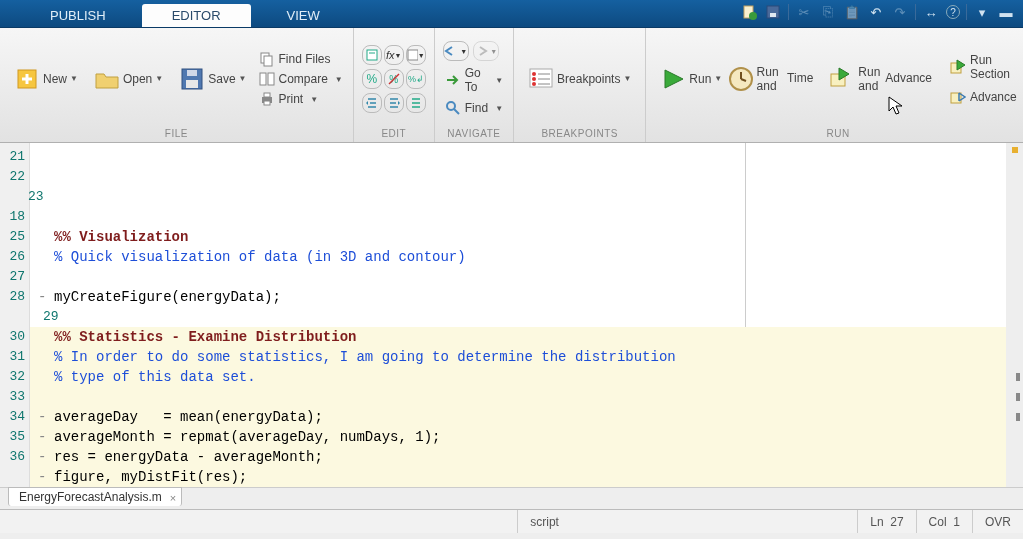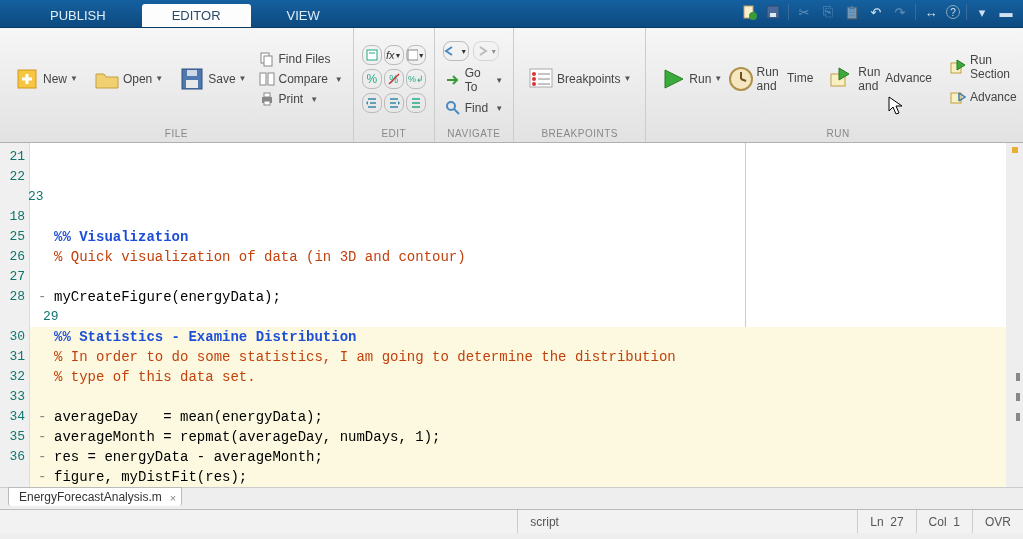--- a/index.html
+++ b/index.html
@@ -31,22 +31,22 @@
   .mini-dd { font-size: 8px; color: #555; margin-left: 3px; }
   .tiny-icon-btn { width: 20px; height: 20px; border: 1px solid #bbb; border-radius: 8px; display: flex; align-items: center; justify-content: center; cursor: pointer; }
   .icon-row { display: flex; gap: 2px; }
 
   
   .editor-area { position: relative; height: 344px; background: #fff; display: flex; }
   .line-gutter { background: #f0f0f0; color: #0f766e; text-align: right; font-family: "Courier New", monospace; font-size: 13px; line-height: 20px; padding: 4px 4px 4px 0; width: 30px; border-right: 1px solid #ddd; }
   .code-pane { flex: 1; font-family: "Courier New", monospace; font-size: 14px; line-height: 20px; padding: 4px 0; position: relative; white-space: pre; overflow: hidden; }
   .code-line { height: 20px; padding-left: 24px; position: relative; }
   .exec-dash { position: absolute; left: 8px; color: #888; }
-  .c-section { color: #1d4ed8; font-weight: 600; }
-  .c-comment { color: #c2410c; }
+  .c-section { color: #7f1d1d; font-weight: 600; }
+  .c-comment { color: #1d4ed8; }
   .c-code { color: #000; }
   .cell-hl { background: #fcf9e0; }
   .cell-divider { position: absolute; left: 715px; top: 0; bottom: 0; border-left: 1px solid #ccc; }
   .scrollbar-v { position: absolute; right: 0; top: 0; bottom: 0; width: 17px; background: #eee; }
   .sb-box { width: 6px; height: 6px; margin: 4px auto; }
   .sb-yellow { background: #e8b030; }
   .sb-thumb { position: absolute; right: 3px; width: 4px; height: 8px; background: #888; }
 
   
   .filetab-bar { height: 22px; background: #eee; border-top: 1px solid #ccc; display: flex; align-items: flex-start; padding-left: 8px; }

